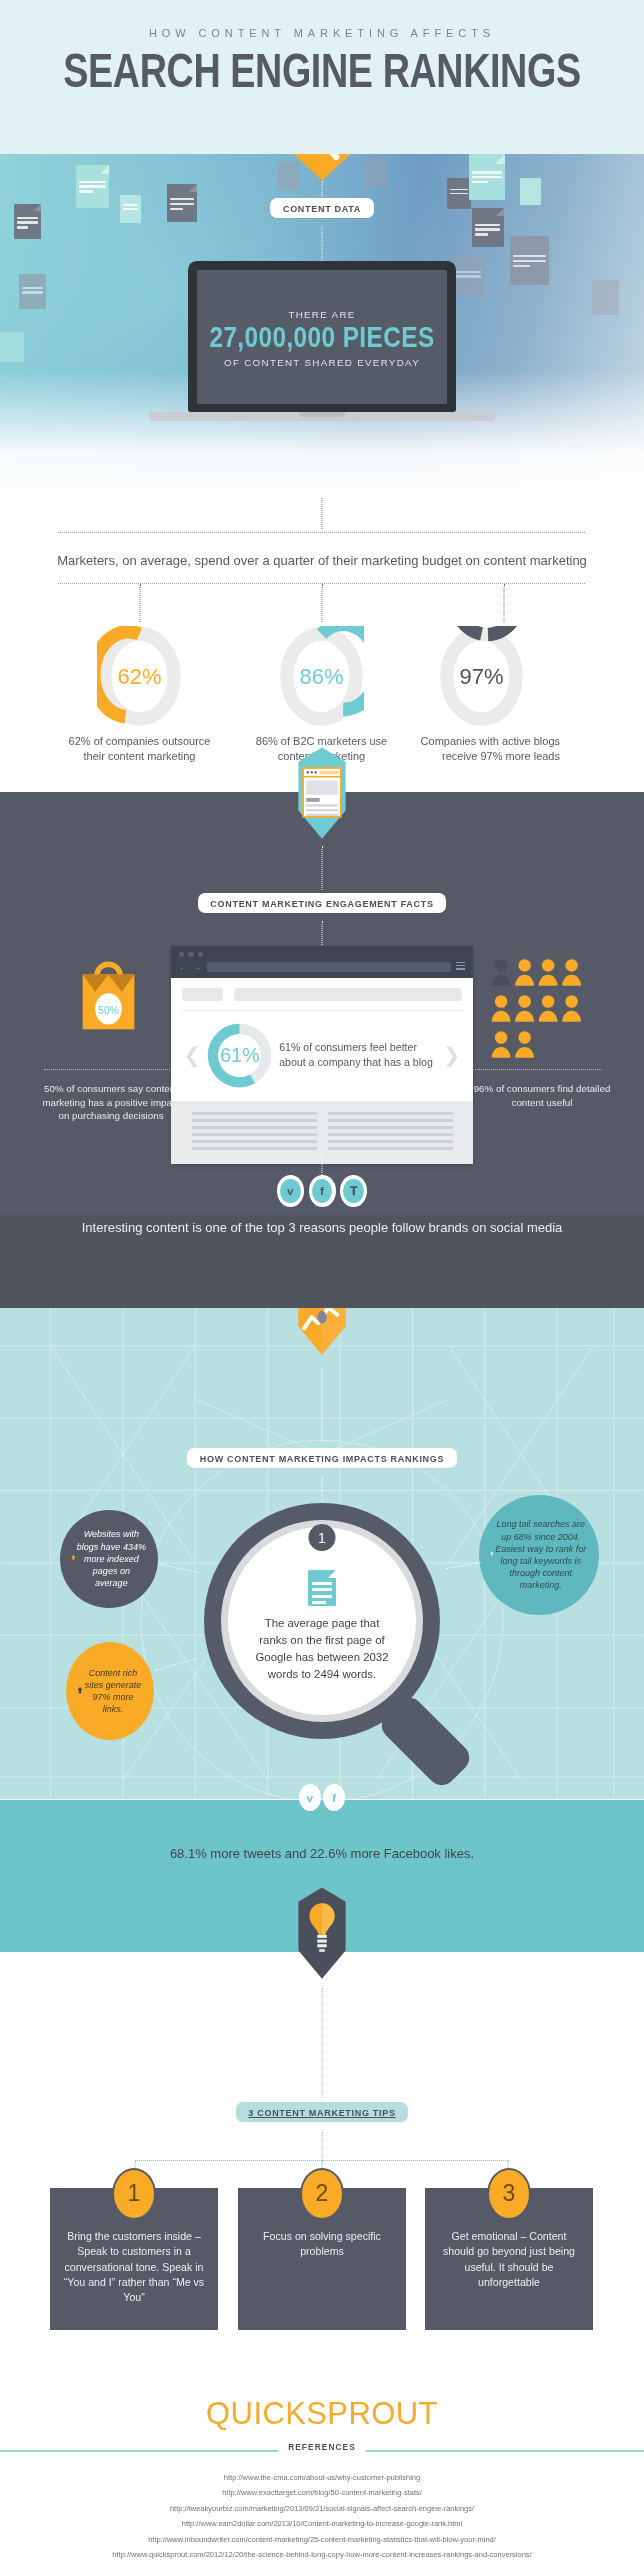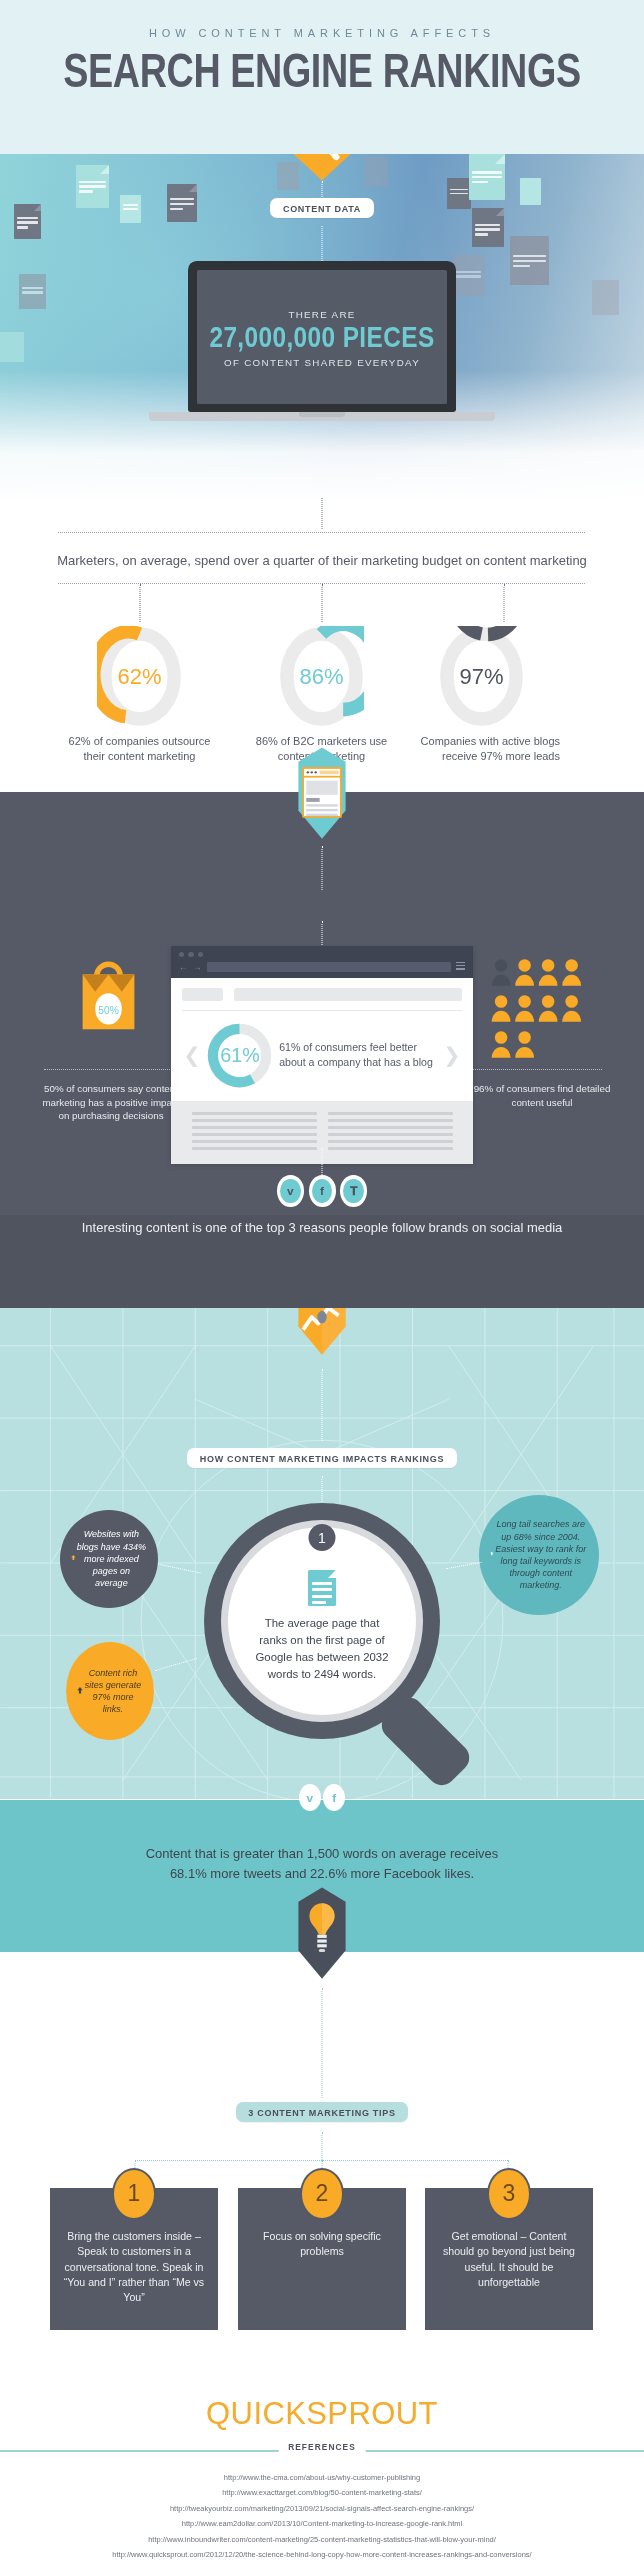--- a/index.html
+++ b/index.html
@@ -166,21 +166,21 @@
   #social5 { position:absolute; top:-15.7px; width:100%; display:flex; justify-content:center; gap:2.4px; }
   .soc5 { width:22px;height:27px;border-radius:50%;background:#fff;display:flex;align-items:center;
       justify-content:center;color:#6ec5c9;font-size:11.8px;font-weight:bold; }
   #sec5-cap { position:absolute; top:44px; width:100%; text-align:center; color:#3f4550;
       font-size:13px; line-height:1.55;
       font-family:"Liberation Sans Narrow","Liberation Sans",sans-serif; }
 
   
   #sec6 { position:absolute; left:0; top:1952px; width:644px; height:378px; background:#fff; }
   #tips-pill { position:absolute; top:150px; width:100%; text-align:center; }
-  #tips-pill .pill { background:#b6dedf; color:#4a4f5c; }
+  #tips-pill .pill { background:#b6dedf; color:#4a4f5c;text-decoration:underline; }
   .tipcard { position:absolute; top:236px; width:168px; background:#555a66; padding:41px 12.6px 17.3px;
       min-height:150px; }
   .tipcard .num { position:absolute; top:-20.5px; left:50%; transform:translateX(-50%);
       width:44px;height:52px;border-radius:50%;background:#f9ab28; color:#6b4a12;
       display:flex;align-items:center;justify-content:center; font-size:23px;
       border:2.4px solid #555a66;
       font-family:"Liberation Sans Narrow","Liberation Sans",sans-serif; }
   .tipcard .body { color:#eceef0; font-size:10.6px; line-height:1.45; text-align:center;
       font-family:"Liberation Sans Narrow","Liberation Sans",sans-serif; }
 
@@ -362,20 +362,23 @@
         <rect x="30" y="31" width="24" height="5" rx="1" fill="#f5d79a"></rect>
         <rect x="13" y="44" width="40" height="18" fill="#dfe1e4"></rect>
         <rect x="13" y="66" width="17" height="5" fill="#9aa0ac"></rect>
         <rect x="13" y="74" width="40" height="3" fill="#d3d6da"></rect>
         <rect x="13" y="80" width="40" height="3" fill="#d3d6da"></rect>
         <rect x="13" y="86" width="40" height="3" fill="#d3d6da"></rect>
       </svg>
     </div>
 
     <div class="dotline-v" style="top:54px;height:44px;"></div>
+    <div id="eng-pill">
+      <span class="pill">CONTENT MARKETING ENGAGEMENT FACTS</span>
+    </div>
     <div class="dotline-v" style="top:129px;height:28px;"></div>
 
     <div class="abs" style="left:76px;top:162px;">
       <svg width="65" height="80" viewBox="0 0 82 102">
         <path d="M26 28 a15 15 0 0 1 30 0" fill="none" stroke="#f9ab28" stroke-width="7"></path>
         <rect x="8" y="26" width="66" height="70" fill="#f9ab28"></rect>
         <polygon points="8,26 41,26 24,48" fill="#c4801a"></polygon>
         <polygon points="74,26 41,26 58,48" fill="#c4801a"></polygon>
         <ellipse cx="41" cy="70" rx="17" ry="20" fill="#ffffff"></ellipse>
         <text x="41" y="76" font-size="13" fill="#6fcbd2" text-anchor="middle" font-family="Liberation Sans, sans-serif">50%</text>
@@ -596,21 +599,20 @@
     </div>
     <div class="abs" style="left:154px;top:356px;width:44px;height:0;border-top:1.6px dotted #ffffff;transform:rotate(-16deg);"></div>
   </div>
 
   <div id="sec5">
     <div id="social5">
       <div class="soc5">ᴠ</div>
       <div class="soc5">f</div>
     </div>
     <div id="sec5-cap">
-      <div>Content that is greater than 1,500 words on average receives</div>
       <div>68.1% more tweets and 22.6% more Facebook likes.</div>
     </div>
   </div>
 
   <div id="sec6">
 
     <div class="hexbadge" style="top:-66px;">
       <svg width="52" height="96" viewBox="0 0 66 122">
         <polygon points="33,2 63,20 63,82 33,118 3,82 3,20" fill="#4a4f5c"></polygon>
         <path d="M33 22 a16 16 0 0 1 16 16 c0 11 -10 15 -12 24 l-8 0 c-2 -9 -12 -13 -12 -24 a16 16 0 0 1 16 -16 z" fill="#f9ab28"></path>

